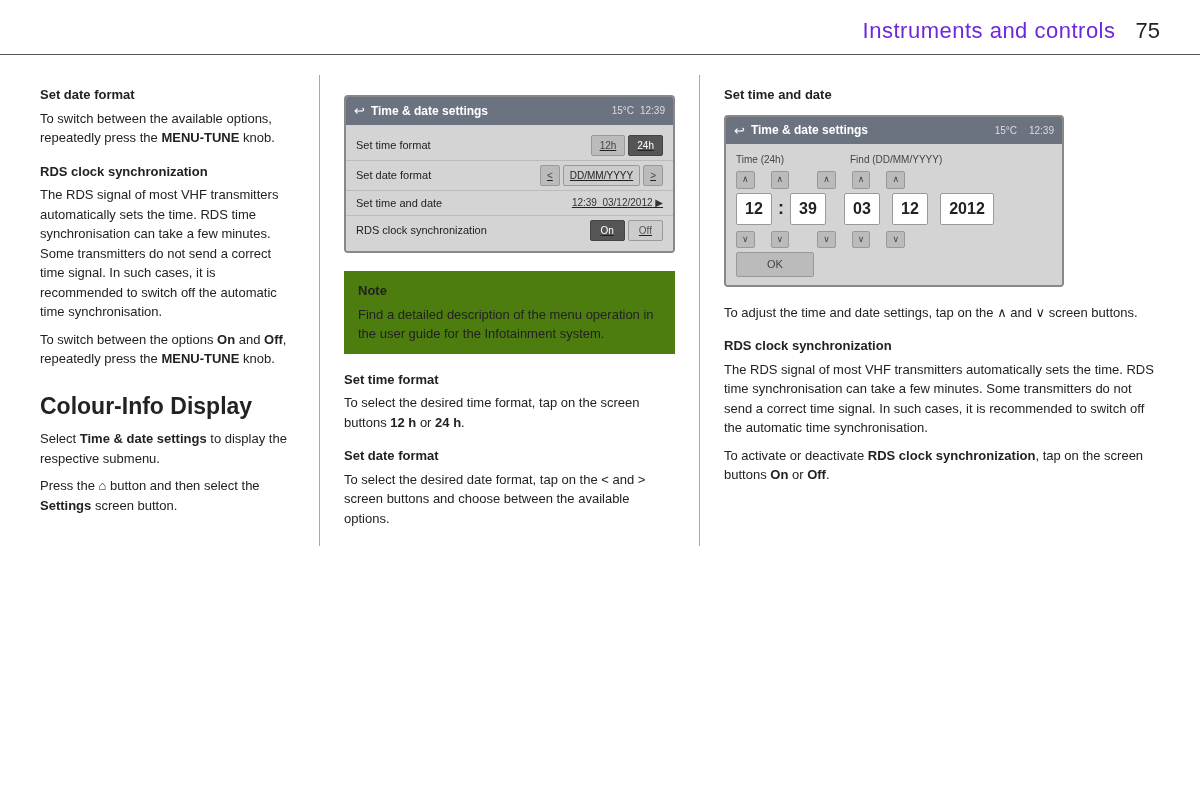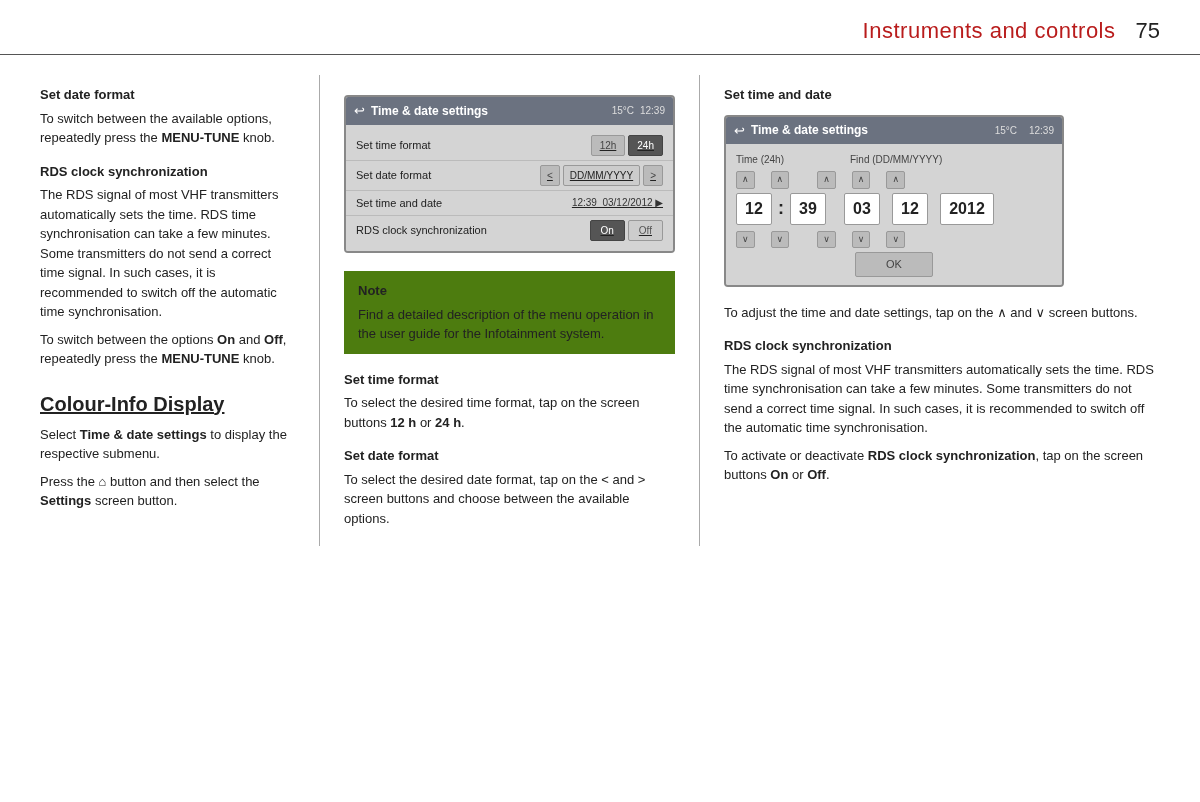--- a/index.html
+++ b/index.html
@@ -16,21 +16,21 @@
     .page-header {
       display: flex;
       justify-content: flex-end;
       align-items: flex-end;
       padding: 18px 40px 10px 40px;
       border-bottom: 1px solid #555;
     }
     .header-title {
       font-size: 22px;
       font-weight: normal;
-      color: #b91c1c;
+      color: #6d28d9;
       letter-spacing: 0.5px;
       margin-right: 20px;
       margin-left: 12px;
     }
     .header-page-num {
       font-size: 22px;
       font-weight: normal;
       color: #222;
     }
 
@@ -72,25 +72,24 @@
     }
     .section-heading:first-child {
       margin-top: 0;
     }
     .section-body {
       font-size: 13px;
       color: #222;
       margin-bottom: 8px;
     }
     .large-heading {
-      font-size: 20px;
+      font-size: 23px;
       font-weight: bold;
       margin-top: 20px;
       margin-bottom: 6px;
-      text-decoration: underline;
     }
     .note-box {
       background: #4d7c0f;
       border: none;
       padding: 10px 14px;
       margin: 10px 0 16px 0;
       font-size: 13px;
     }
     .note-title {
       font-weight: bold;
@@ -271,21 +270,20 @@
     }
     .screen2-colon {
       font-size: 18px;
       font-weight: bold;
       color: #222;
       padding: 0 2px;
       align-self: center;
     }
     .screen2-ok-row {
       display: flex;
-      justify-content: center;
       margin-top: 4px;
     }
     .screen2-ok-btn {
       background: #bbb;
       border: 1px solid #999;
       border-radius: 2px;
       padding: 3px 30px;
       font-size: 11px;
       color: #444;
       cursor: default;

